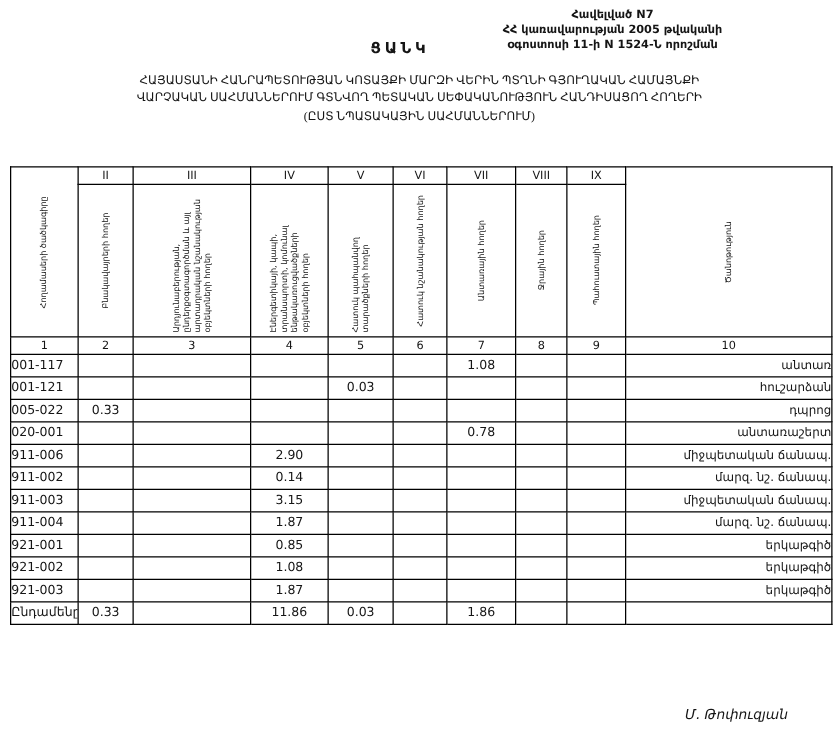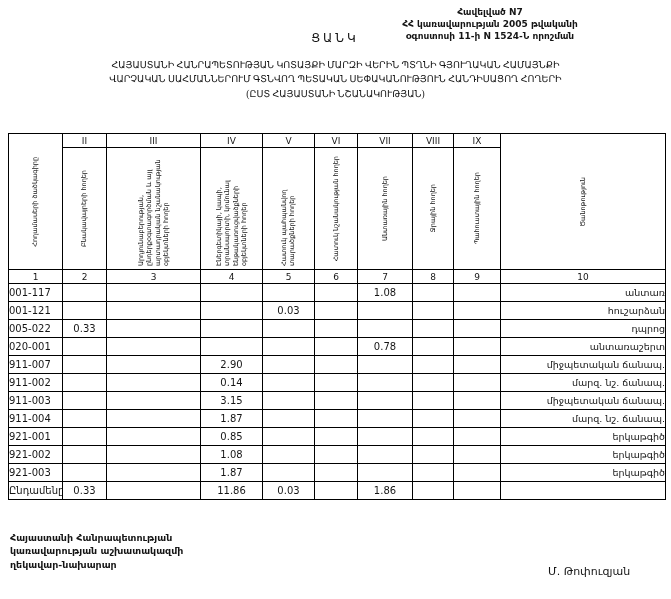--- a/index.html
+++ b/index.html
@@ -3,56 +3,56 @@
 <meta charset="utf-8">
 <style>
   html,body { margin:0; padding:0; background:#ffffff; }
   .page {
     position:relative; width:671px; height:599px; background:#ffffff;
     font-family:"DejaVu Sans", sans-serif; color:#151515; overflow:hidden;
   }
   .appendix { position:absolute; top:6px; left:370px; width:240px; text-align:center;
     font-size:9px; font-weight:bold; line-height:1.35; }
   .doc-type { position:absolute; top:31px; left:0; width:640px; text-align:center;
-    font-size:12px; font-weight:normal; letter-spacing:3px;padding-left:15px; }
+    font-size:12px; font-weight:bold; letter-spacing:3px; }
   .title { position:absolute; top:58px; left:0; width:671px; text-align:center;
     font-size:9.5px; line-height:1.5; white-space:nowrap;font-family:Liberation Serif, serif; }
   .doc-table { position:absolute; top:133px; left:8px; width:657px;
     border-collapse:collapse; table-layout:fixed; }
   .doc-table th, .doc-table td { border:1px solid #000; padding:0; font-weight:normal; overflow:hidden; }
   .romans th { height:13px; font-size:9px; text-align:center; }
   .rot-row th { height:121px; vertical-align:middle; }
   .vert { writing-mode:vertical-rl; transform:rotate(180deg); font-size:6.5px; line-height:1.3;
     margin:0 auto; max-height:114px; text-align:left; }
   .vert.tall { max-height:130px; }
   .colnums td { height:13px; font-size:9px; text-align:center; }
   tbody td { height:17px; font-size:10px; }
   tbody td.code { text-align:left; padding-left:0; }
   tbody td.num  { text-align:center; }
   tbody td.note { text-align:right; padding-left:4px; font-size:9.5px; }
   .footer { position:absolute; top:531px; left:10px; font-size:9.5px; font-weight:bold; line-height:1.4; }
-  .signature { position:absolute; top:565px; left:548px; font-size:11px; }
+  .signature { position:absolute; top:565px; left:548px; font-size:11px; font-style:italic; }
 </style>
 </head>
 <body>
 
 <div class="page">
 
   <div class="appendix">
     <div>Հավելված N7</div>
     <div>ՀՀ կառավարության 2005 թվականի</div>
     <div>օգոստոսի 11-ի N 1524-Ն որոշման</div>
   </div>
 
   <div class="doc-type">ՑԱՆԿ</div>
 
   <div class="title">
     <div>ՀԱՅԱՍՏԱՆԻ ՀԱՆՐԱՊԵՏՈՒԹՅԱՆ ԿՈՏԱՅՔԻ ՄԱՐԶԻ ՎԵՐԻՆ ՊՏՂՆԻ ԳՅՈՒՂԱԿԱՆ ՀԱՄԱՅՆՔԻ</div>
     <div>ՎԱՐՉԱԿԱՆ ՍԱՀՄԱՆՆԵՐՈՒՄ ԳՏՆՎՈՂ ՊԵՏԱԿԱՆ ՍԵՓԱԿԱՆՈՒԹՅՈՒՆ ՀԱՆԴԻՍԱՑՈՂ ՀՈՂԵՐԻ</div>
-    <div>(ԸՍՏ ՀԱՅԱՍՏԱՆԻ ՆՇԱՆԱԿՈՒԹՅԱՆ)</div>
+    <div>(ԸՍՏ ՆՊԱՏԱԿԱՅԻՆ ՍԱՀՄԱՆՆԵՐՈՒՄ)</div>
   </div>
 
   <table class="doc-table">
     <colgroup>
       <col style="width:54px">
         <col style="width:44px">
         <col style="width:94px">
         <col style="width:62px">
       <col style="width:52px">
         <col style="width:43px">
@@ -160,21 +160,21 @@
           <td class="num"></td>
           <td class="num"></td>
           <td class="num"></td>
           <td class="num"></td>
           <td class="num">0.78</td>
           <td class="num"></td>
           <td class="num"></td>
           <td class="note">անտառաշերտ</td>
         </tr>
         <tr>
-          <td class="code">911-007</td>
+          <td class="code">911-006</td>
           <td class="num"></td>
           <td class="num"></td>
           <td class="num">2.90</td>
           <td class="num"></td>
           <td class="num"></td>
           <td class="num"></td>
           <td class="num"></td>
           <td class="num"></td>
           <td class="note">միջպետական ճանապ.</td>
         </tr>
@@ -258,21 +258,16 @@
           <td class="num">0.03</td>
           <td class="num"></td>
           <td class="num">1.86</td>
           <td class="num"></td>
           <td class="num"></td>
           <td class="note"></td>
         </tr>
       </tbody>
   </table>
 
-  <div class="footer">
-    <div>Հայաստանի Հանրապետության</div>
-    <div>կառավարության աշխատակազմի</div>
-    <div>ղեկավար-նախարար</div>
-  </div>
 
   <div class="signature">Մ. Թոփուզյան</div>
 
 </div>
 
 </body></html>

